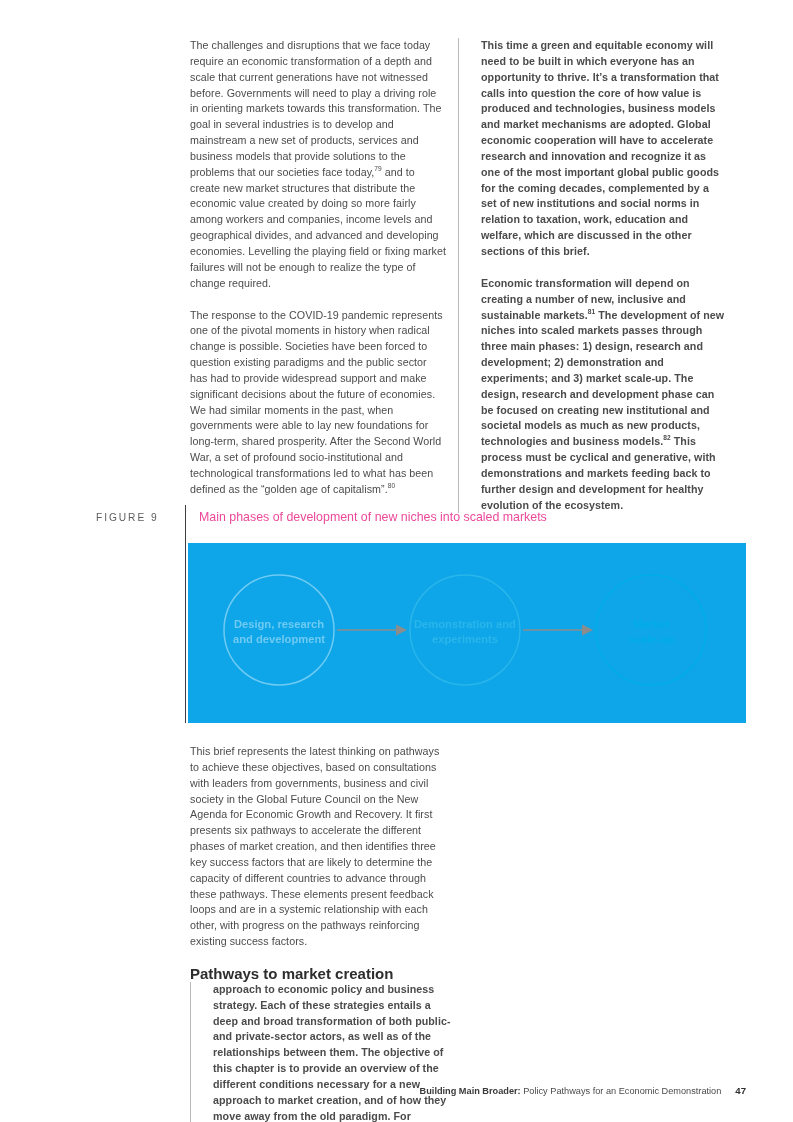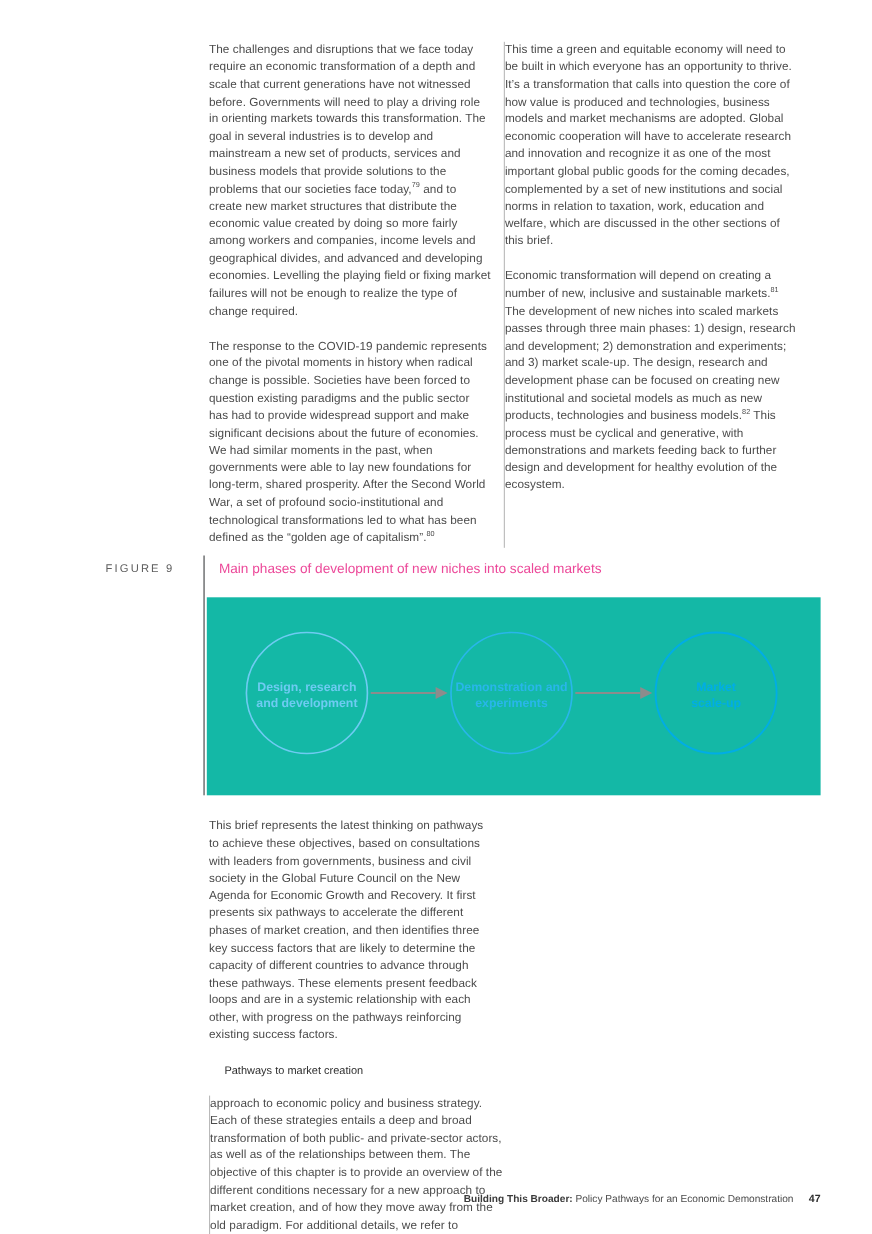--- a/index.html
+++ b/index.html
@@ -31,40 +31,40 @@
     top: 38px;
     width: 556px;
     display: flex;
     gap: 0px;
   }
   .col {
     width: 268px;
     box-sizing: border-box;
   }
   .col.left  { padding-right: 12px; }
-  .col.right { border-left: 1px solid #b9b9b9; }
+  .col.right { padding-left: 22px; border-left: 1px solid #b9b9b9; font-weight: bold; }
 
   p.body {
     margin: 0 0 16px 0;
     font-size: 10.7px;
     line-height: 15.85px;
     color: #4b4b4b;
     letter-spacing: 0.005em;
   }
   p.body:last-child { margin-bottom: 0; }
   sup {
     font-size: 6.6px;
     vertical-align: super;
     line-height: 0;
   }
   .sub-head {
-    margin: 14px;
-    font-size: 10px;
+    margin: 0;
+    font-size: 15px;
     line-height: 15.85px;
-    font-weight: normal;
+    font-weight: bold;
     color: #2d2d2d;
   }
 
   
   .figure-section {
     position: absolute;
     left: 96px;
     top: 505px;
     width: 650px;
   }
@@ -150,21 +150,21 @@
   </div>
 
   <div class="figure-section">
 
     <div class="figure-head">
       <div class="figure-label">FIGURE 9</div>
       <div class="figure-rule"></div>
       <div class="figure-title">Main phases of development of new niches into scaled markets</div>
     </div>
 
-    <div class="figure-panel" style="background: #14b8a6;">
+    <div class="figure-panel" style="background: #0ea5e9;">
       <svg width="558" height="180" viewBox="0 0 558 180" xmlns="http://www.w3.org/2000/svg">
 
         <circle cx="91" cy="87" r="55" fill="none" stroke="#6ecbf2" stroke-width="1.5"></circle>
         <text x="91" y="85" text-anchor="middle" fill="#6ecbf2" font-family="Liberation Sans, sans-serif" font-size="11.2" font-weight="bold">Design, research</text>
         <text x="91" y="100" text-anchor="middle" fill="#6ecbf2" font-family="Liberation Sans, sans-serif" font-size="11.2" font-weight="bold">and development</text>
 
         <g>
           <line x1="149" y1="87" x2="208" y2="87" stroke="#8c8c8c" stroke-width="1.6"></line>
           <polygon points="208,81.5 219,87 208,92.5" fill="#8c8c8c"></polygon>
         </g>
@@ -193,17 +193,17 @@
       <p class="sub-head">Pathways to market creation</p>
     </div>
 
     <div class="col right">
       <p class="body"><span>approach to economic policy and business strategy. Each of these strategies entails a deep and broad transformation of both public- and private-sector actors, as well as of the relationships between them. The objective of this chapter is to provide an overview of the different conditions necessary for a new approach to market creation, and of how they move away from the old paradigm. For additional details, we refer to previous publications of the World Economic Forum</span><sup>83</sup><span> and the references cited throughout the text.</span></p>
     </div>
 
   </div>
 
   <div class="footer">
-    <div><span class="title-bold">Building This Broader:</span><span> Policy Pathways for an Economic Demonstration</span></div>
+    <div><span class="title-bold">Building Main Broader:</span><span> Policy Pathways for an Economic Demonstration</span></div>
     <div class="pageno">47</div>
   </div>
 
 </div>
 
 </body></html>

